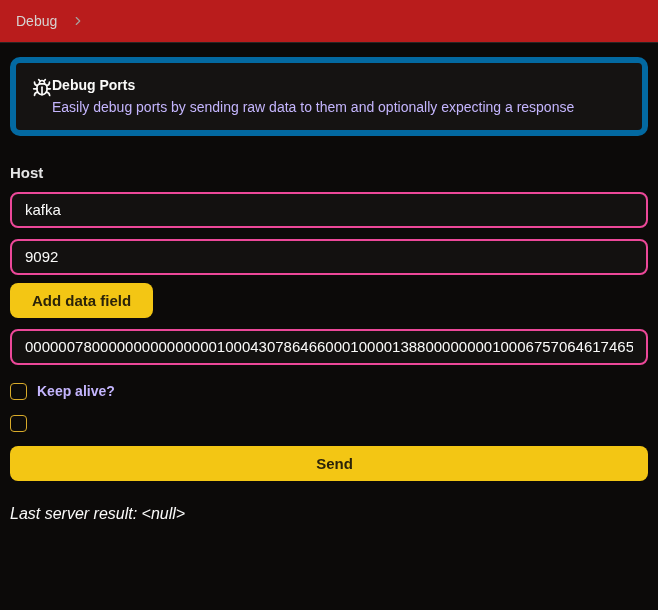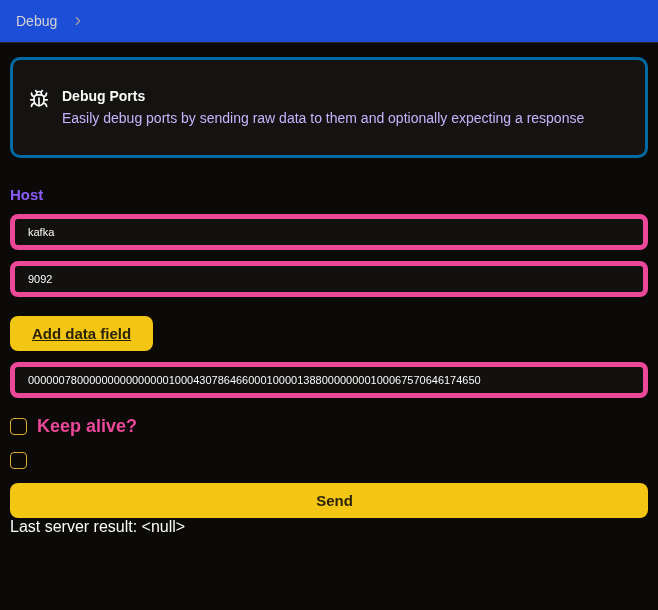--- a/index.html
+++ b/index.html
@@ -9,103 +9,105 @@
     font-family: "Liberation Sans", "DejaVu Sans", sans-serif;
     color: #fafaf9;
     overflow: hidden;
   }
   
   .topbar {
     height: 43px;
     display: flex; align-items: center;
     padding: 0 16px;
     border-bottom: 1px solid #292524;
-    background: #1d4ed8;
+    background: #b91c1c;
   }
   .breadcrumb { display: flex; align-items: center; gap: 14px; }
   .breadcrumb-link {
     font-size: 14px; color: #d6d3d1; cursor: pointer;
   }
   .chev { display: inline-flex; color: #a8a29e; }
   .chev svg { width: 14px; height: 14px; }
 
   .content { padding: 0 10px; }
 
   
   .card {
     margin-top: 14px;
     background: #151312;
-    border: 3px solid #0369a1;
+    border: 6px solid #0369a1;
     border-radius: 10px;
-    padding: 26px 16px;
-    display: flex; align-items: flex-start; gap: 13px;
+    padding: 12px 16px;
+    display: flex; align-items: flex-start; 
   }
   .card .bug { color: #fafaf9; margin-top: 3px; flex: 0 0 auto; }
   .card .bug svg { width: 20px; height: 20px; display: block; }
   .card-title { font-size: 14px; font-weight: 700; color: #fafaf9; line-height: 1.45; }
   .card-desc  { font-size: 14px; color: #c4b5fd; line-height: 1.45; margin-top: 2px; }
 
   
   .field-label {
     display: block;
-    font-size: 15px; font-weight: 600; color: #8b5cf6;
+    font-size: 15px; font-weight: 600; color: #e5e5e5;
   }
   .lbl-host  { margin-top: 28px; }
   .lbl-port  { margin-top: 23px; }
   .lbl-data  { margin-top: 22px; }
 
   .text-input {
     margin-top: 11px;
     width: 100%;
     height: 36px;
     background: #131110;
-    border: 5px solid #ec4899;
+    border: 2px solid #ec4899;
     border-radius: 8px;
     color: #fafaf9;
-    font-size: 11px;
+    font-size: 15px;
     font-family: "Liberation Sans", "DejaVu Sans", sans-serif;
     padding: 0 13px;
     outline: none;
     white-space: nowrap;
     overflow: hidden;
   }
 
   .btn {
     border: none;
     border-radius: 8px;
     background: #f3c614;
     color: #2b2309;
     font-size: 15px;
     font-weight: 700;
     font-family: "Liberation Sans", "DejaVu Sans", sans-serif;
     cursor: pointer;
     height: 35px;
     padding-left: 11px;
   }
-  .btn-add { margin-top: 19px; padding: 0 22px; display: inline-block; text-decoration: underline; }
+  .btn-add { margin-top: 8px; padding: 0 22px; display: inline-block; }
   .btn-send { margin-top: 14px; width: 100%; display: block; }
 
   .check-row {
     display: flex; align-items: center; gap: 10px;
     margin-top: 15px;
   }
   .check-row.first { margin-top: 18px; }
   .checkbox {
     width: 17px; height: 17px;
     border: 1px solid #d9ab2a;
     border-radius: 4px;
     background: transparent;
     cursor: pointer;
     flex: 0 0 auto;
   }
-  .check-label { font-size: 18px; font-weight: 700; color: #ec4899; }
+  .check-label { font-size: 14px; font-weight: 700; color: #c4b5fd; }
 
   .result-line {
+    margin-top: 24px;
     font-size: 16px;
     color: #fafaf9;
+    font-style: italic;
   }
 </style>
 </head>
 <body>
 
 <div class="topbar">
   <div class="breadcrumb">
     <span class="breadcrumb-link">Debug</span>
     <span class="chev">
       <svg viewBox="0 0 24 24" fill="none" stroke="currentColor" stroke-width="2" stroke-linecap="round" stroke-linejoin="round">

